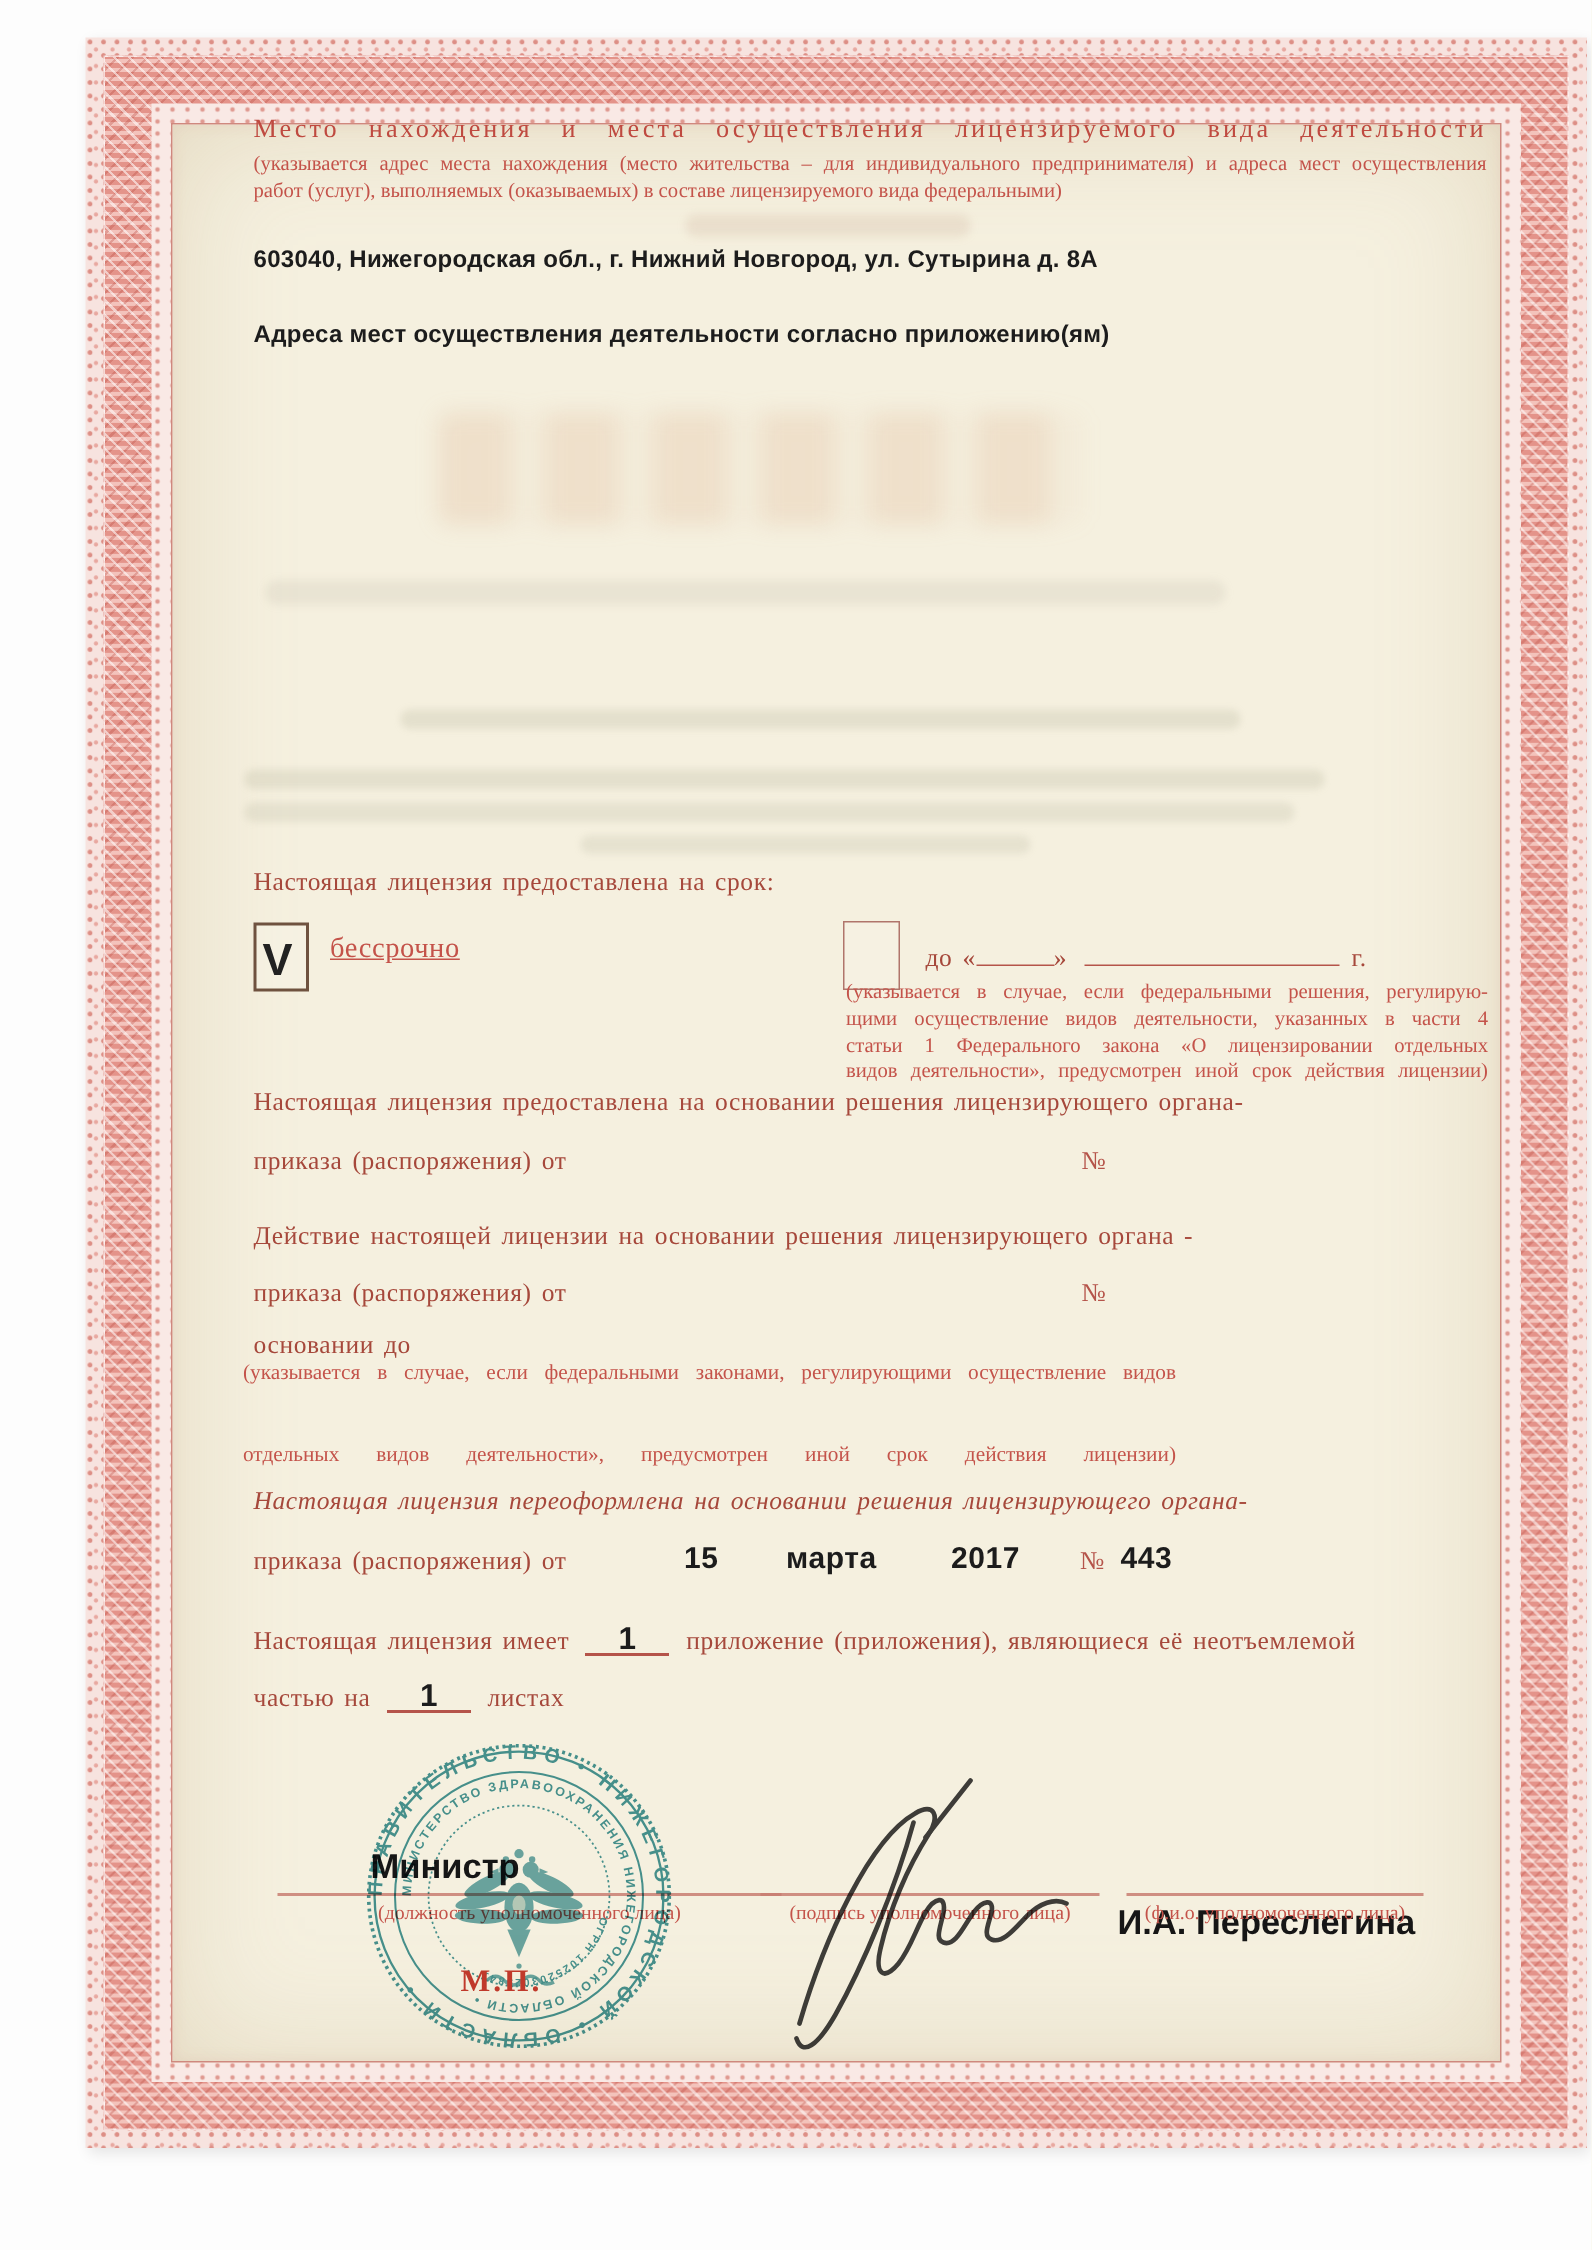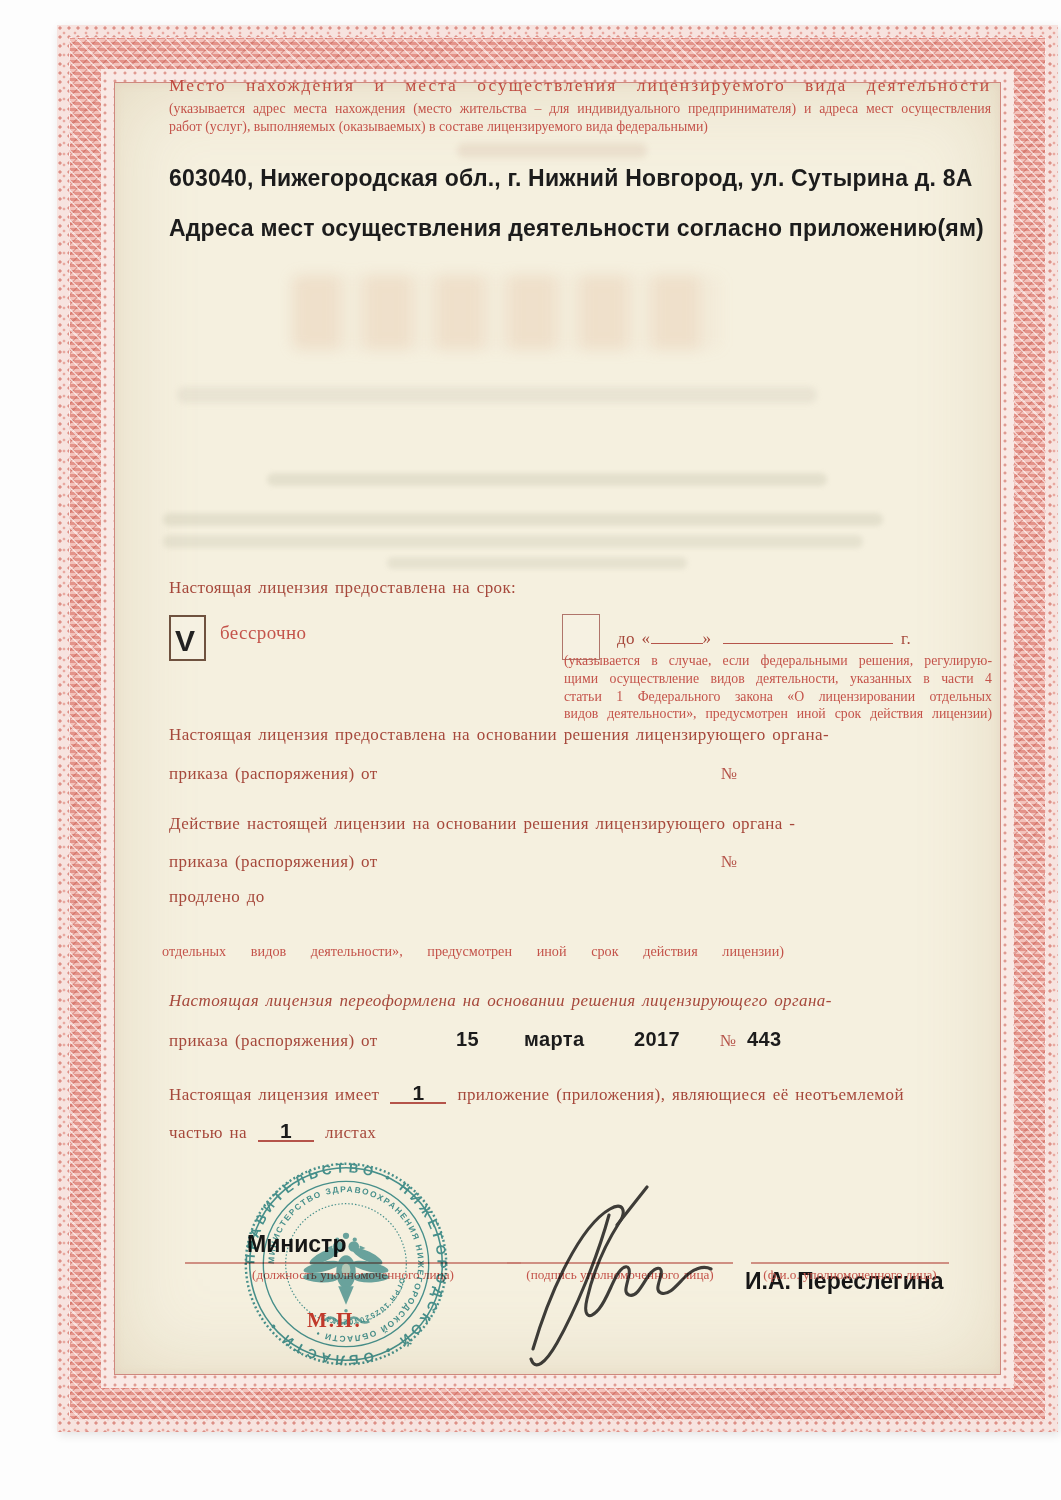--- a/index.html
+++ b/index.html
@@ -46,21 +46,21 @@
   
   .abs { position:absolute; }
   .title-red {
     font-size:17.5px; color:#bf4a40; letter-spacing:2px; word-spacing:9px;
     text-align:justify; text-align-last:justify;
   }
   .note-red { font-size:13.8px; color:#c4534a; line-height:17.8px; }
   .jline { text-align:justify; text-align-last:justify; }
   .serif-body { font-size:17px; color:#a6483b; letter-spacing:.4px; word-spacing:2px; }
   .bold-black { font-family:"Liberation Sans", sans-serif; font-weight:bold; color:#1c1c1c; }
-  .addr { font-size:23px; letter-spacing:.2px; }
+  .addr { font-size:16px; letter-spacing:.2px; }
   .checkbox { position:absolute; border:2px solid #6f523f; background:rgba(255,255,255,.12); }
   .checkbox.empty { border:1.5px solid #b0756b; }
   .vmark { position:absolute; left:4px; top:7px; font:bold 30px "Liberation Sans", sans-serif; color:#222; }
   .blank { display:inline-block; border-bottom:1.5px solid #b5544a; height:18px; vertical-align:baseline; }
   .row { position:absolute; height:26px; }
   .numsign { position:absolute; top:0; color:#b5544a; }
   .boldval { position:absolute; top:-3px; font:bold 20px "Liberation Sans", sans-serif; color:#1c1c1c; }
   .annex-blank {
     display:inline-block; min-width:56px; margin:0 11px; text-align:center;
     border-bottom:2px solid #b5544a;
@@ -98,21 +98,21 @@
     <div class="abs note-red" style="left:112px;top:93px;width:822px;">работ (услуг), выполняемых (оказываемых) в составе лицензируемого вида федеральными)</div>
 
     <div class="abs bold-black addr" style="left:112px;top:140px;">603040, Нижегородская обл., г. Нижний Новгород, ул. Сутырина д. 8А</div>
     <div class="abs bold-black addr" style="left:112px;top:190px;">Адреса мест осуществления деятельности согласно приложению(ям)</div>
 
     <div class="abs serif-body" style="left:112px;top:553px;">Настоящая лицензия предоставлена на срок:</div>
 
     <div class="checkbox" style="left:112px;top:590px;width:33px;height:42px;">
       <span class="vmark">V</span>
     </div>
-    <div class="abs serif-body" style="left:163px;top:597px;font-size:19px;color:#c4534a;">бессрочно</div>
+    <div class="abs serif-body" style="left:163px;top:597px;font-size:19px;color:#c4534a;text-decoration:underline;">бессрочно</div>
 
     <div class="checkbox empty" style="left:505px;top:589px;width:36px;height:44px;"></div>
     <div class="abs serif-body" style="left:560px;top:600px;white-space:nowrap;">
       <span>до «</span><span class="blank" style="width:52px;"></span><span>»</span>
       <span class="blank" style="width:170px;margin:0 8px 0 5px;"></span><span>г.</span>
     </div>
 
     <div class="abs" style="left:507px;top:627px;width:428px;">
       <div class="note-red jline">(указывается в случае, если федеральными решения, регулирую-</div>
       <div class="note-red jline">щими осуществление видов деятельности, указанных в части 4</div>
@@ -124,22 +124,23 @@
     <div class="row serif-body" style="left:112px;top:739px;width:800px;">
       <span>приказа (распоряжения)  от</span>
       <span class="numsign" style="left:552px;">№</span>
     </div>
 
     <div class="abs serif-body" style="left:112px;top:789px;">Действие настоящей лицензии на основании решения лицензирующего органа -</div>
     <div class="row serif-body" style="left:112px;top:827px;width:800px;">
       <span>приказа (распоряжения)  от</span>
       <span class="numsign" style="left:552px;">№</span>
     </div>
-    <div class="abs serif-body" style="left:112px;top:862px;">продлено до</div>
+    <div class="abs serif-body" style="left:112px;top:862px;">основании до</div>
     <div class="abs" style="left:105px;top:881px;width:622px;">
+      <div class="note-red jline" style="font-size:14.2px;line-height:19px;">(указывается в случае, если  федеральными законами, регулирующими осуществление видов</div>
       <div class="note-red jline" style="font-size:14.2px;line-height:19px;margin-top:36px;">отдельных видов деятельности», предусмотрен иной срок действия лицензии)</div>
     </div>
 
     <div class="abs serif-body" style="left:112px;top:966px;font-style:italic;">Настоящая лицензия переоформлена на основании решения лицензирующего органа-</div>
     <div class="row serif-body" style="left:112px;top:1006px;width:800px;">
       <span>приказа (распоряжения)  от</span>
       <span class="boldval" style="left:287px;">15</span>
       <span class="boldval" style="left:355px;">марта</span>
       <span class="boldval" style="left:465px;">2017</span>
       <span class="numsign" style="left:551px;">№</span>

